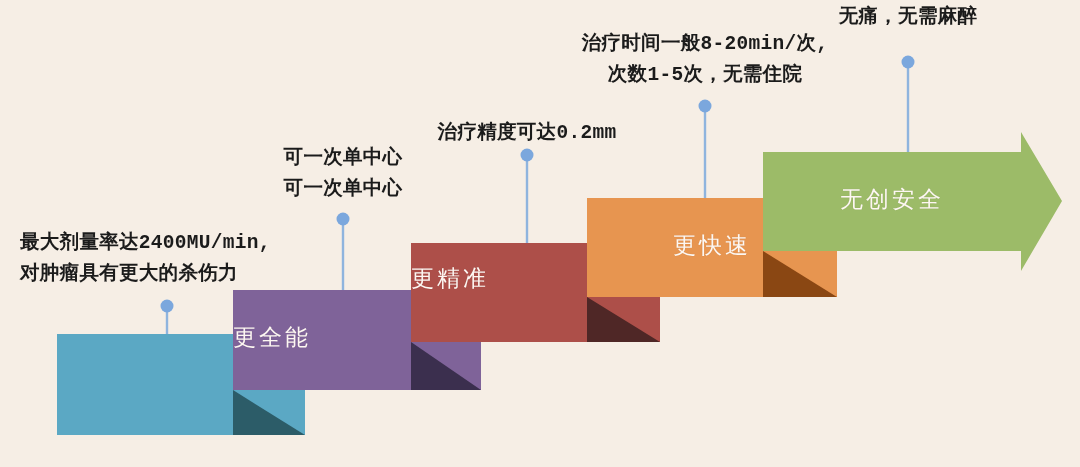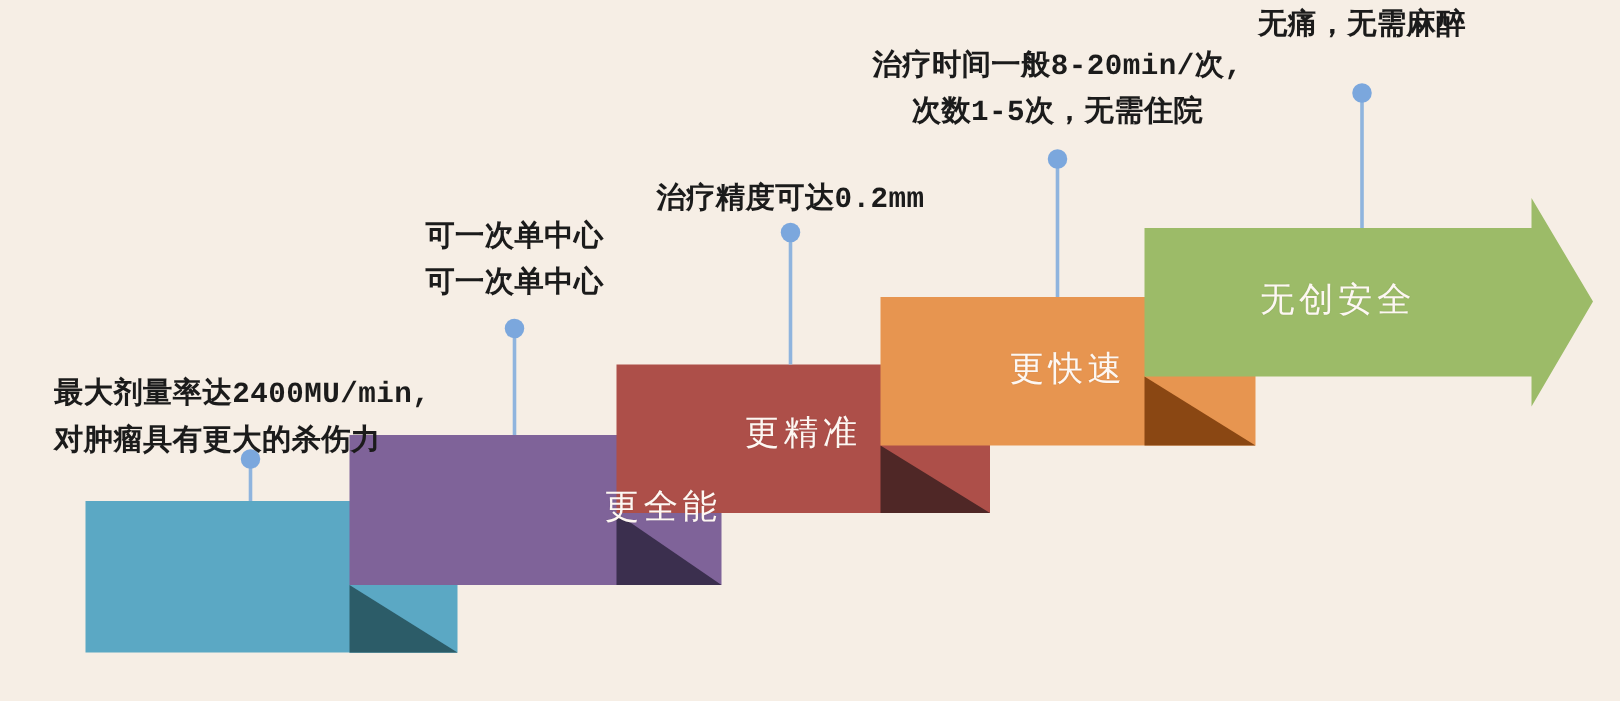--- a/index.html
+++ b/index.html
@@ -91,34 +91,34 @@
     <g>
       <line x1="705" y1="110" x2="705" y2="198" stroke="#8fb4de" stroke-width="2.4"></line>
       <circle cx="705" cy="106" r="6.5" fill="#7ba7dd"></circle>
     </g>
     <g>
       <line x1="908" y1="66" x2="908" y2="152" stroke="#8fb4de" stroke-width="2.4"></line>
       <circle cx="908" cy="62" r="6.5" fill="#7ba7dd"></circle>
     </g>
   </svg>
 
-  <div class="step-label" style="left:233px; top:322px; width:248px; text-align:right;">
+  <div class="step-label" style="left:233px; top:322px; width:248px; text-align:left;">
     <span>更全能</span>
   </div>
-  <div class="step-label" style="left:411px; top:273px; width:249px; text-align:center;">
+  <div class="step-label" style="left:411px; top:263px; width:249px; ">
     <span>更精准</span>
   </div>
   <div class="step-label" style="left:763px; top:184px; width:258px; text-align:center;">
     <span>无创安全</span>
   </div>
   <div class="step-label" style="left:587px; top:230px; width:250px; text-align:center;">
     <span>更快速</span>
   </div>
 
-  <div class="caption cap-left" style="left:36px; top:228px; width:270px;margin-top:20px;">
+  <div class="caption cap-left" style="left:20px; top:228px; width:270px;">
     <span class="cline">最大剂量率达2400MU/min,</span>
     <span class="cline" style="display:block;">对肿瘤具有更大的杀伤力</span>
   </div>
 
   <div class="caption cap-center" style="left:253px; top:143px; width:180px;text-align:center;">
     <span class="cline">可一次单中心</span>
     <span class="cline">可一次单中心</span>
   </div>
 
   <div class="caption cap-center" style="left:412px; top:118px; width:230px;">

